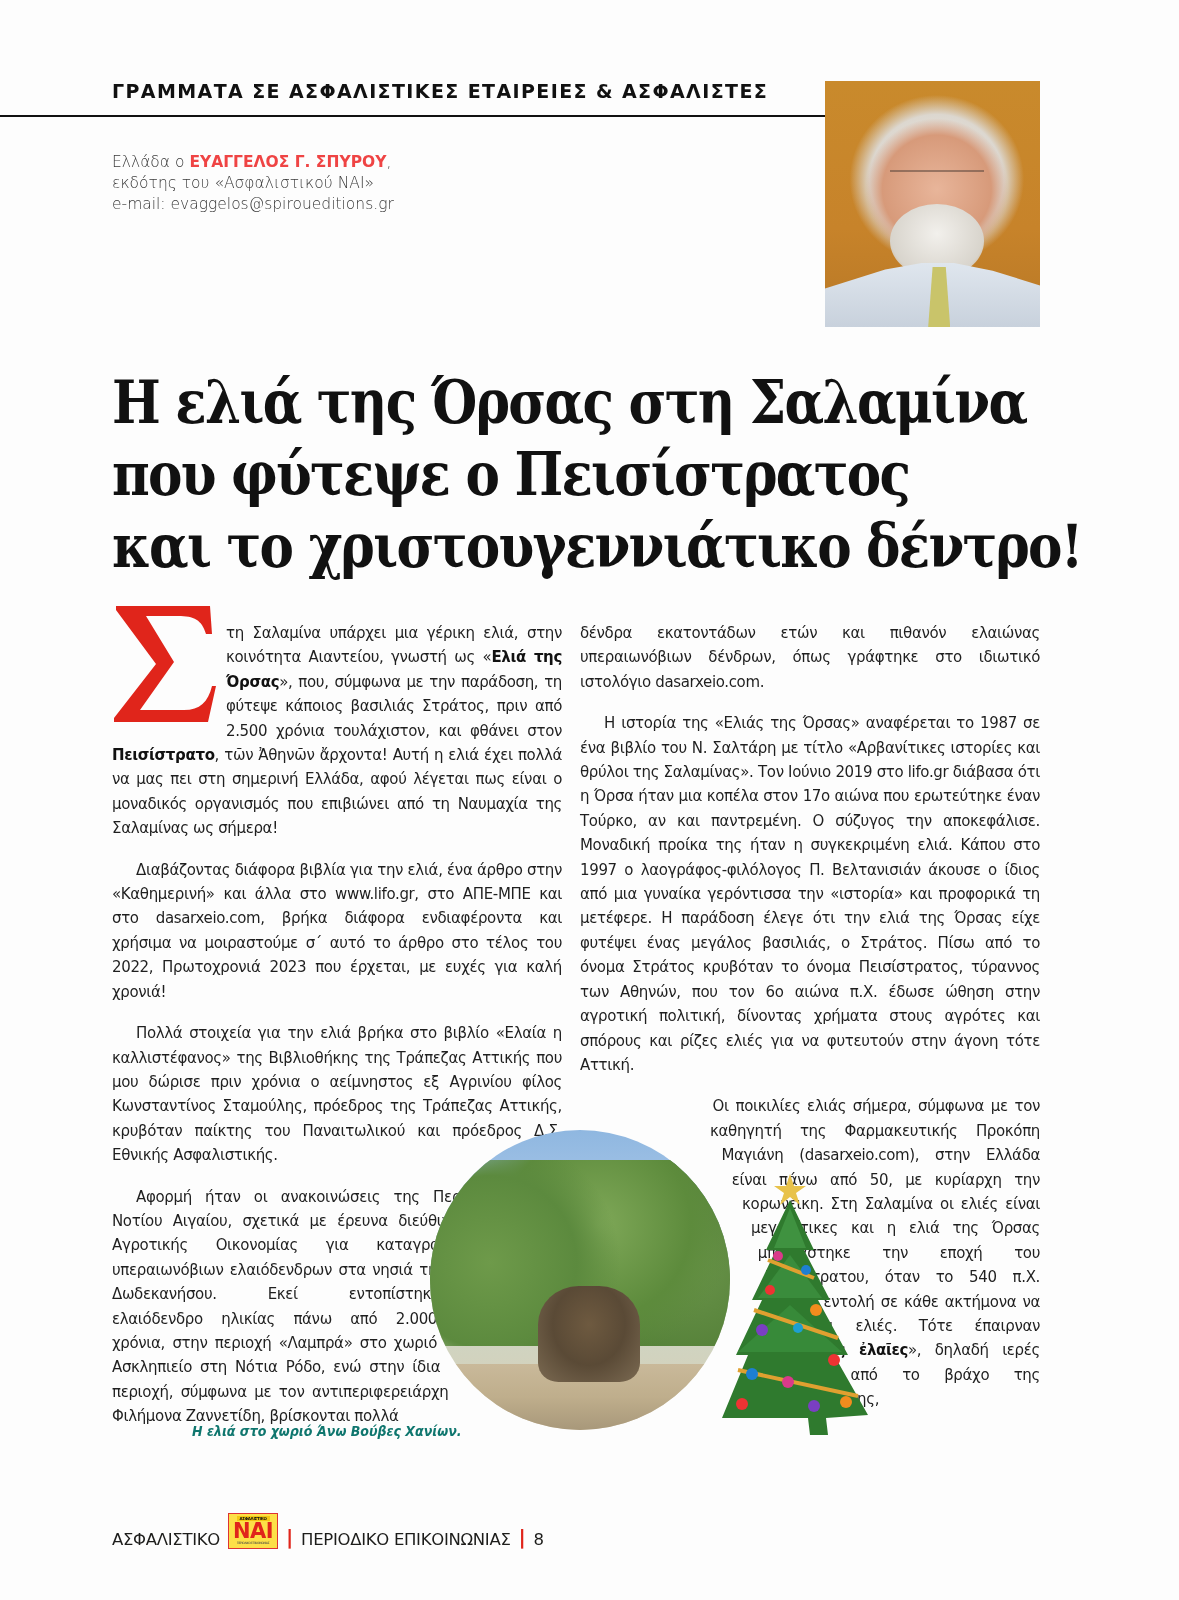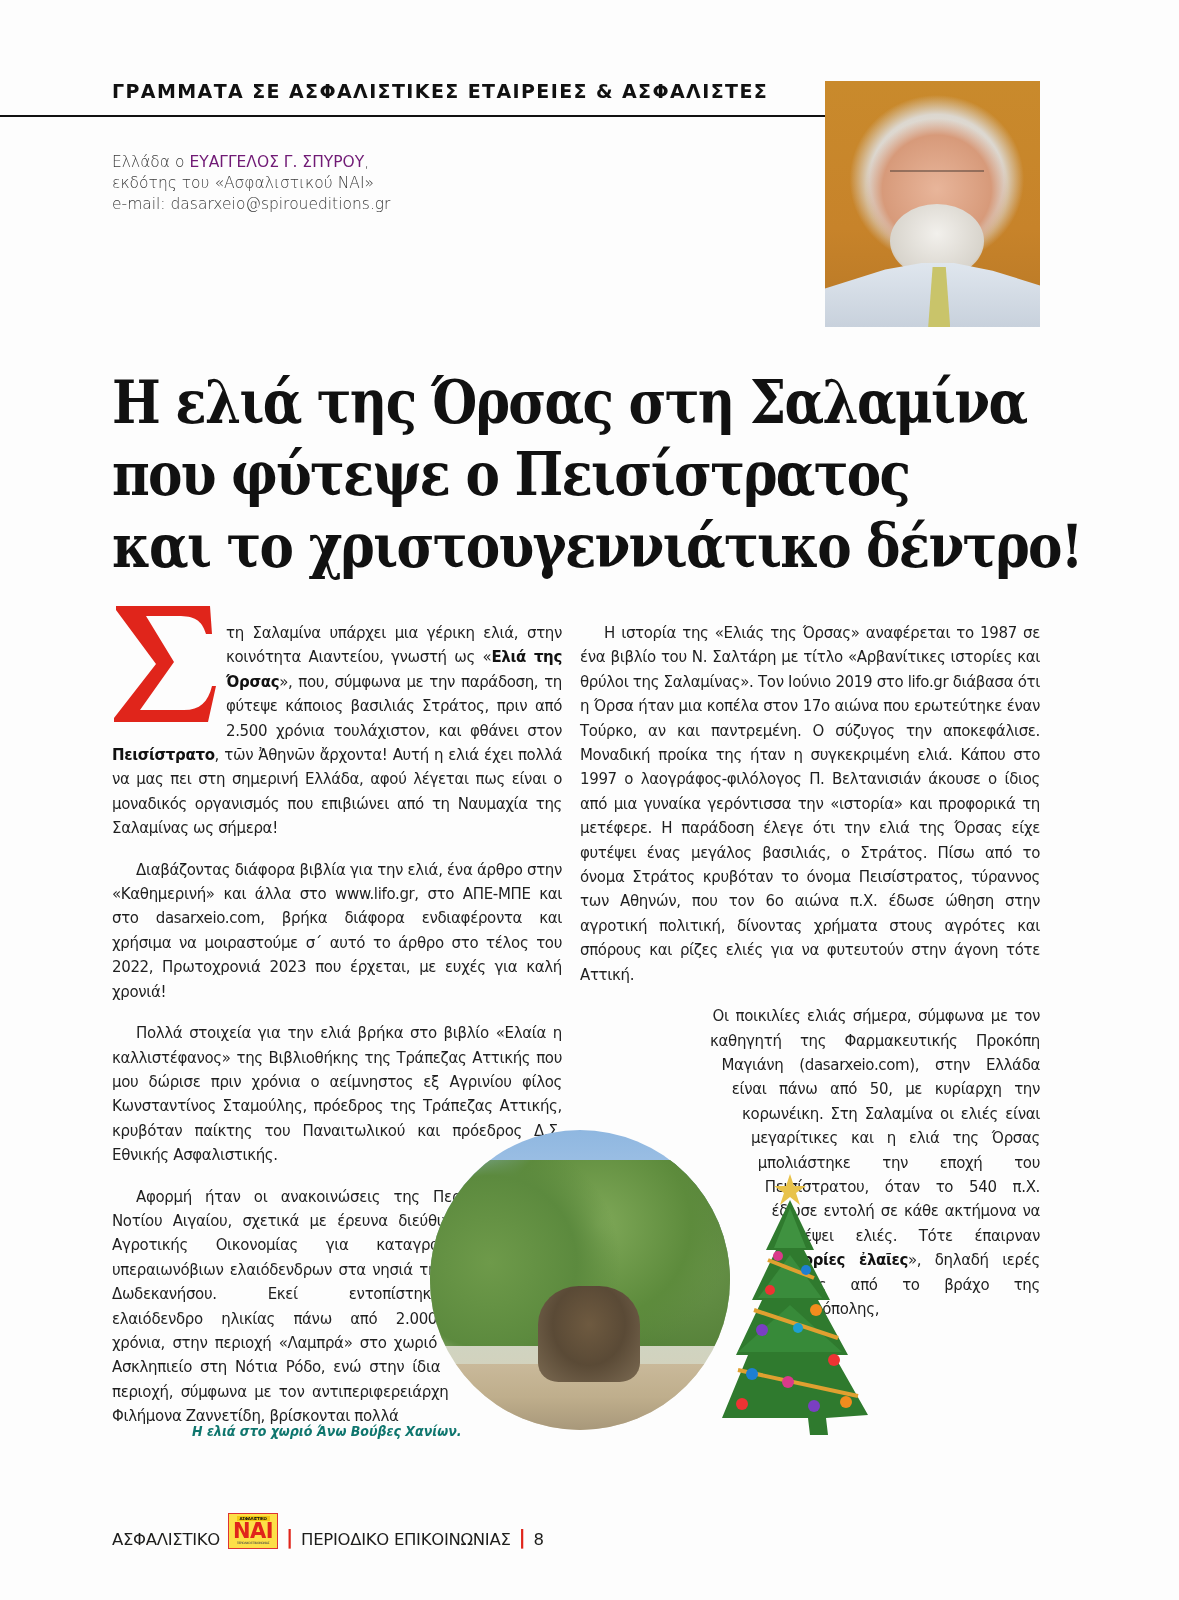--- a/index.html
+++ b/index.html
@@ -13,21 +13,21 @@
   }
   .header-rule {
     position: absolute; left: 0; top: 115px; width: 826px; height: 2px; background: #111;
   }
 
   .byline {
     position: absolute; left: 112px; top: 152px;
     font-family: "DejaVu Sans", sans-serif; font-size: 15.5px; line-height: 21px; color: #3a3a3a;
     font-weight: 300;
   }
-  .byline b { color: #701a75; font-weight: normal; }
+  .byline b { color: #ef4444; font-weight: bold; }
 
   .portrait {
     position: absolute; left: 825px; top: 81px; width: 215px; height: 246px;
     background:
       radial-gradient(ellipse 46% 40% at 52% 44%, #e8b59a 0%, #d79a7a 55%, rgba(215,154,122,0) 72%),
       radial-gradient(ellipse 52% 44% at 52% 40%, #f3f1ee 0%, #dcd7cf 60%, rgba(220,215,207,0) 78%),
       linear-gradient(180deg, #c98a2c 0%, #c7832a 60%, #b87826 100%);
     overflow: hidden;
   }
   .portrait .shirt {
@@ -136,21 +136,21 @@
 </style>
 </head>
 <body>
 
 <div class="section-header">ΓΡΑΜΜΑΤΑ ΣΕ ΑΣΦΑΛΙΣΤΙΚΕΣ ΕΤΑΙΡΕΙΕΣ &amp; ΑΣΦΑΛΙΣΤΕΣ</div>
 <div class="header-rule"></div>
 
 <div class="byline">
   <div><span>Ελλάδα ο </span><b>ΕΥΑΓΓΕΛΟΣ Γ. ΣΠΥΡΟΥ</b><span>,</span></div>
   <div>εκδότης του «Ασφαλιστικού ΝΑΙ»</div>
-  <div>e-mail: dasarxeio@spiroueditions.gr</div>
+  <div>e-mail: evaggelos@spiroueditions.gr</div>
 </div>
 
 <div class="portrait">
   <div class="beard"></div>
   <div class="glasses"></div>
   <div class="shirt"></div>
   <div class="tie"></div>
 </div>
 
 <h1 class="headline">
@@ -166,20 +166,21 @@
     </svg>
   </div>
   <p class="first"><span>τη Σαλαμίνα υπάρχει μια γέρικη ελιά, στην κοινότητα Αιαντείου, γνωστή ως «</span><b>Ελιά της Όρσας</b><span>», που, σύμφωνα με την παράδοση, τη φύτεψε κάποιος βασιλιάς Στράτος, πριν από 2.500 χρόνια τουλάχιστον, και φθάνει στον </span><b>Πεισίστρατο</b><span>, τῶν Ἀθηνῶν ἄρχοντα! Αυτή η ελιά έχει πολλά να μας πει στη σημερινή Ελλάδα, αφού λέγεται πως είναι ο μοναδικός οργανισμός που επιβιώνει από τη Ναυμαχία της Σαλαμίνας ως σήμερα!</span></p>
   <p>Διαβάζοντας διάφορα βιβλία για την ελιά, ένα άρθρο στην «Καθημερινή» και άλλα στο www.lifo.gr, στο ΑΠΕ-ΜΠΕ και στο dasarxeio.com, βρήκα διάφορα ενδιαφέροντα και χρήσιμα να μοιραστούμε σ΄ αυτό το άρθρο στο τέλος του 2022, Πρωτοχρονιά 2023 που έρχεται, με ευχές για καλή χρονιά!</p>
   <p>Πολλά στοιχεία για την ελιά βρήκα στο βιβλίο «Ελαία η καλλιστέφανος» της Βιβλιοθήκης της Τράπεζας Αττικής που μου δώρισε πριν χρόνια ο αείμνηστος εξ Αγρινίου φίλος Κωνσταντίνος Σταμούλης, πρόεδρος της Τράπεζας Αττικής, κρυβόταν παίκτης του Παναιτωλικού και πρόεδρος Δ.Σ. Εθνικής Ασφαλιστικής.</p>
   <div class="shape-circle"></div>
   <p>Αφορμή ήταν οι ανακοινώσεις της Περιφέρειας Νοτίου Αιγαίου, σχετικά με έρευνα διεύθυνσης Αγροτικής Οικονομίας για καταγραφή υπεραιωνόβιων ελαιόδενδρων στα νησιά της Δωδεκανήσου. Εκεί εντοπίστηκε ελαιόδενδρο ηλικίας πάνω από 2.000 χρόνια, στην περιοχή «Λαμπρά» στο χωριό Ασκληπιείο στη Νότια Ρόδο, ενώ στην ίδια περιοχή, σύμφωνα με τον αντιπεριφερειάρχη Φιλήμονα Ζαννετίδη, βρίσκονται πολλά</p>
 </div>
 
 <div class="col col-right">
+  <p class="first">δένδρα εκατοντάδων ετών και πιθανόν ελαιώνας υπεραιωνόβιων δένδρων, όπως γράφτηκε στο ιδιωτικό ιστολόγιο dasarxeio.com.</p>
   <p>Η ιστορία της «Ελιάς της Όρσας» αναφέρεται το 1987 σε ένα βιβλίο του Ν. Σαλτάρη με τίτλο «Αρβανίτικες ιστορίες και θρύλοι της Σαλαμίνας». Τον Ιούνιο 2019 στο lifo.gr διάβασα ότι η Όρσα ήταν μια κοπέλα στον 17ο αιώνα που ερωτεύτηκε έναν Τούρκο, αν και παντρεμένη. Ο σύζυγος την αποκεφάλισε. Μοναδική προίκα της ήταν η συγκεκριμένη ελιά. Κάπου στο 1997 ο λαογράφος-φιλόλογος Π. Βελτανισιάν άκουσε ο ίδιος από μια γυναίκα γερόντισσα την «ιστορία» και προφορικά τη μετέφερε. Η παράδοση έλεγε ότι την ελιά της Όρσας είχε φυτέψει ένας μεγάλος βασιλιάς, ο Στράτος. Πίσω από το όνομα Στράτος κρυβόταν το όνομα Πεισίστρατος, τύραννος των Αθηνών, που τον 6ο αιώνα π.Χ. έδωσε ώθηση στην αγροτική πολιτική, δίνοντας χρήματα στους αγρότες και σπόρους και ρίζες ελιές για να φυτευτούν στην άγονη τότε Αττική.</p>
   <div class="shape-tree" style="margin-top:0;"></div>
   <p style="text-indent:24px;"><span>Οι ποικιλίες ελιάς σήμερα, σύμφωνα με τον καθηγητή της Φαρμακευτικής Προκόπη Μαγιάνη (dasarxeio.com), στην Ελλάδα είναι πάνω από 50, με κυρίαρχη την κορωνέικη. Στη Σαλαμίνα οι ελιές είναι μεγαρίτικες και η ελιά της Όρσας μπολιάστηκε την εποχή του Πεισίστρατου, όταν το 540 π.Χ. έδωσε εντολή σε κάθε ακτήμονα να φυτέψει ελιές. Τότε έπαιρναν «</span><b>μορίες ἐλαῖες</b><span>», δηλαδή ιερές ελιές από το βράχο της Ακρόπολης,</span></p>
 </div>
 
 <div class="olive-photo">
   <div class="canopy"></div>
   <div class="ground"></div>
   <div class="trunk"></div>
 </div>

